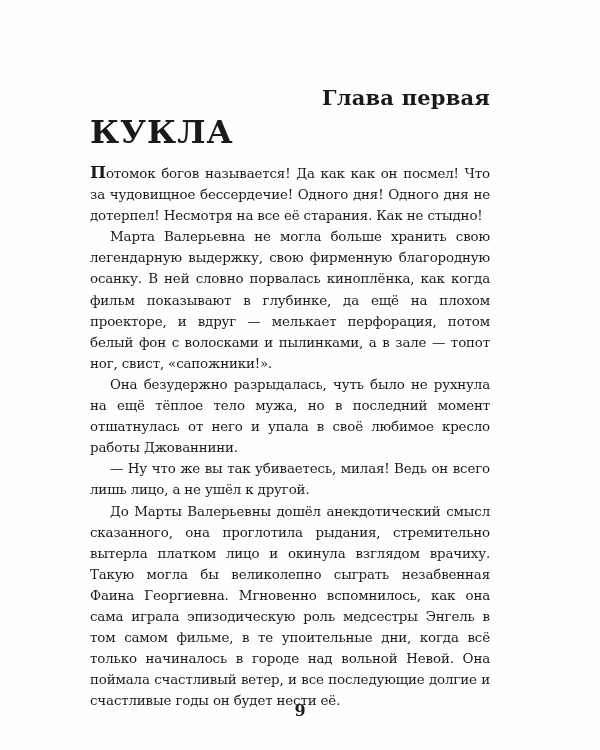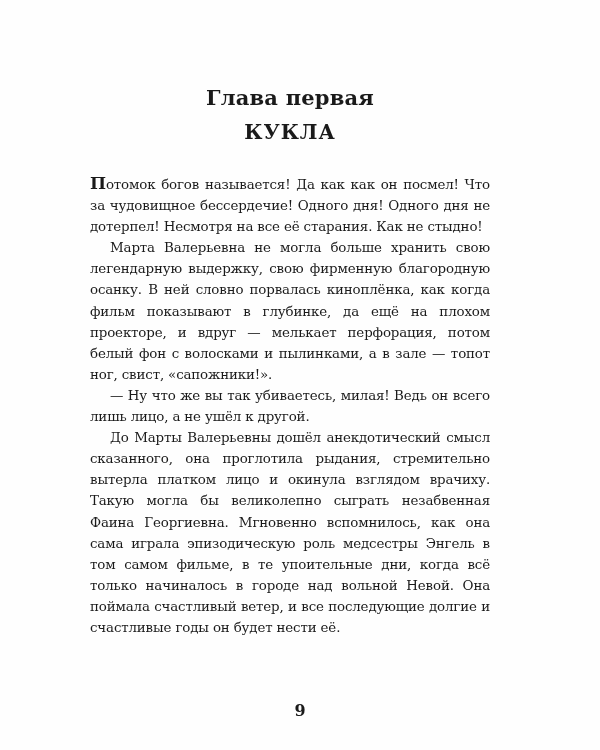--- a/index.html
+++ b/index.html
@@ -6,26 +6,26 @@
   body {
     width: 600px; height: 750px; background: #fefefe;
     position: relative; overflow: hidden;
     font-family: "DejaVu Serif", "Liberation Serif", serif;
     color: #1a1a1a;
   }
   .page {
     position: absolute; left: 90px; top: 84px; width: 400px;
   }
   .chapter-label {
-    text-align: center; font-weight: bold; font-size: 21px;
+    text-align: right; font-weight: bold; font-size: 21px;
     line-height: 28px; margin: 0; letter-spacing: 0.2px;
   }
   .chapter-title {
-    text-align: center; font-weight: bold; font-size: 20px;
-    line-height: 40px; margin: 0 0 21px 0; letter-spacing: 1px;
+    font-weight: bold; font-size: 32px;
+    line-height: 40px; margin: 0 0 10px 0; letter-spacing: 1px;
   }
   .body-text {
     font-size: 13.4px; line-height: 21.1px; text-align: justify;
     letter-spacing: -0.15px;
   }
   .body-text p { margin: 0; text-indent: 20px; }
   .body-text p.first { text-indent: 0; }
   .dropcap { font-size: 17px; font-weight: bold; }
   .page-number {
     position: absolute; top: 701px; left: 0; width: 600px;
@@ -34,18 +34,19 @@
 </style>
 </head>
 <body>
 
 <div class="page">
   <h2 class="chapter-label">Глава первая</h2>
   <h1 class="chapter-title">КУКЛА</h1>
   <div class="body-text">
     <p class="first"><span class="dropcap">П</span><span>отомок богов называется! Да как как он посмел! Что за чудовищное бессердечие! Одного дня! Одного дня не дотерпел! Несмотря на все её старания. Как не стыдно!</span></p>
     <p>Марта Валерьевна не могла больше хранить свою легендарную выдержку, свою фирменную благородную осанку. В ней словно порвалась киноплёнка, как когда фильм показывают в глубинке, да ещё на плохом проекторе, и вдруг — мелькает перфорация, потом белый фон с волосками и пылинками, а в зале — топот ног, свист, «сапожники!».</p>
+    <p>Она безудержно разрыдалась, чуть было не рухнула на ещё тёплое тело мужа, но в последний момент отшатнулась от него и упала в своё любимое кресло работы Джованнини.</p>
     <p>— Ну что же вы так убиваетесь, милая! Ведь он всего лишь лицо, а не ушёл к другой.</p>
     <p>До Марты Валерьевны дошёл анекдотический смысл сказанного, она проглотила рыдания, стремительно вытерла платком лицо и окинула взглядом врачиху. Такую могла бы великолепно сыграть незабвенная Фаина Георгиевна. Мгновенно вспомнилось, как она сама играла эпизодическую роль медсестры Энгель в том самом фильме, в те упоительные дни, когда всё только начиналось в городе над вольной Невой. Она поймала счастливый ветер, и все последующие долгие и счастливые годы он будет нести её.</p>
 
   </div>
 </div>
 <div class="page-number">9</div>
 
 </body></html>

